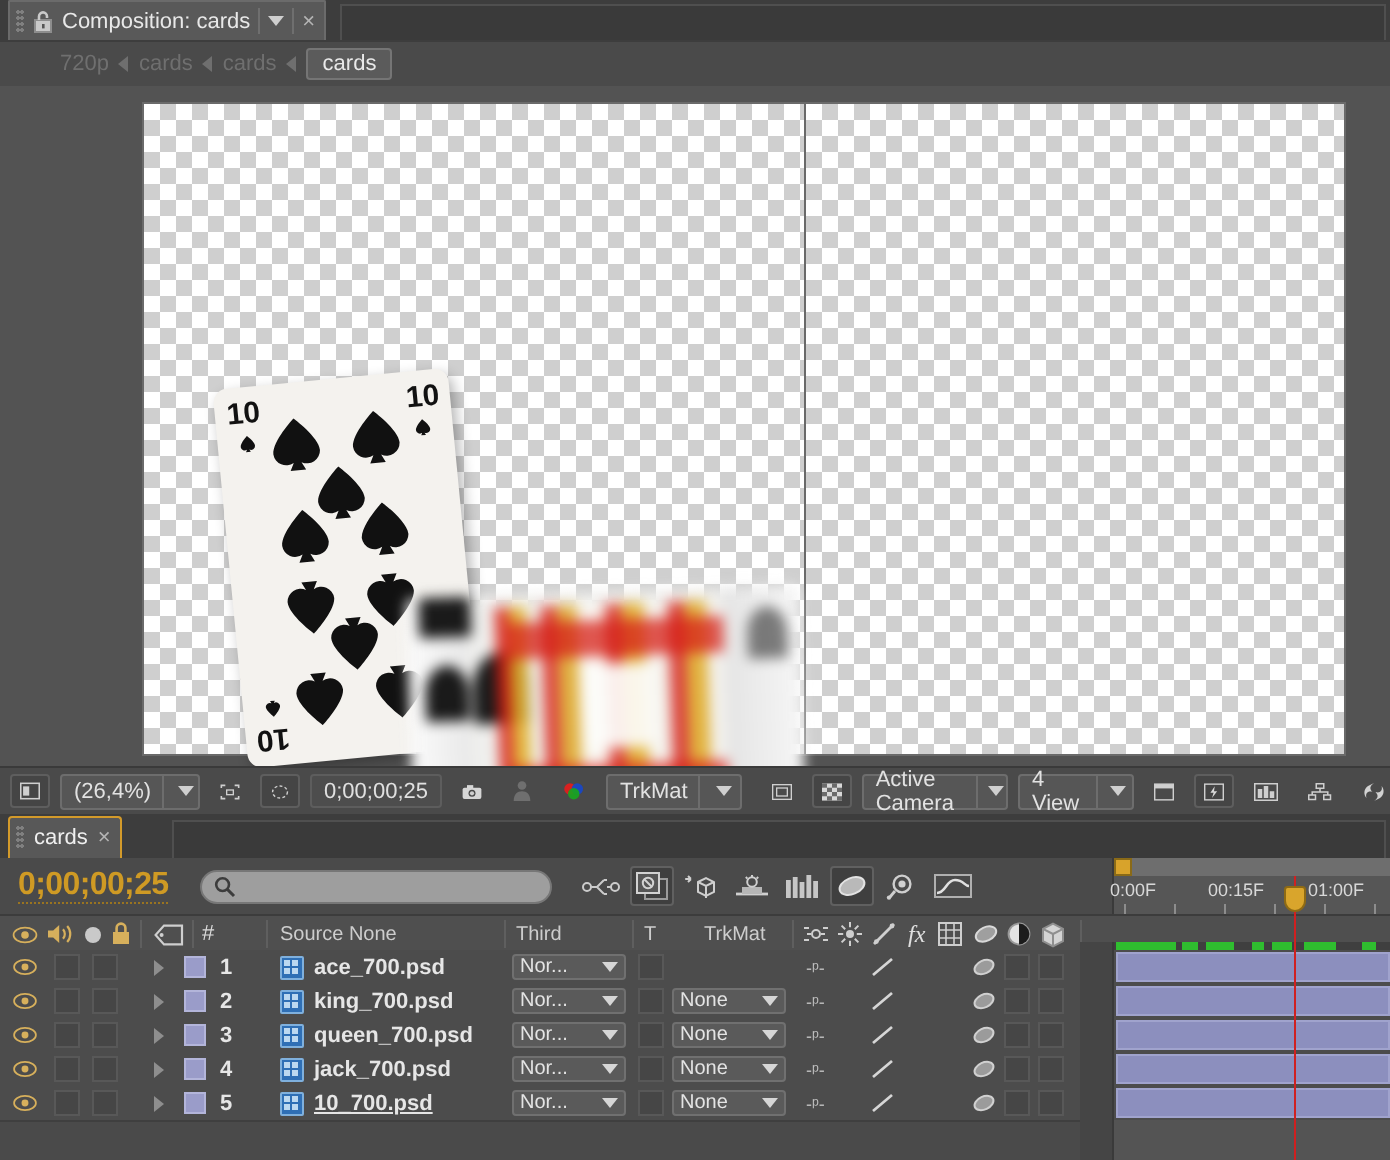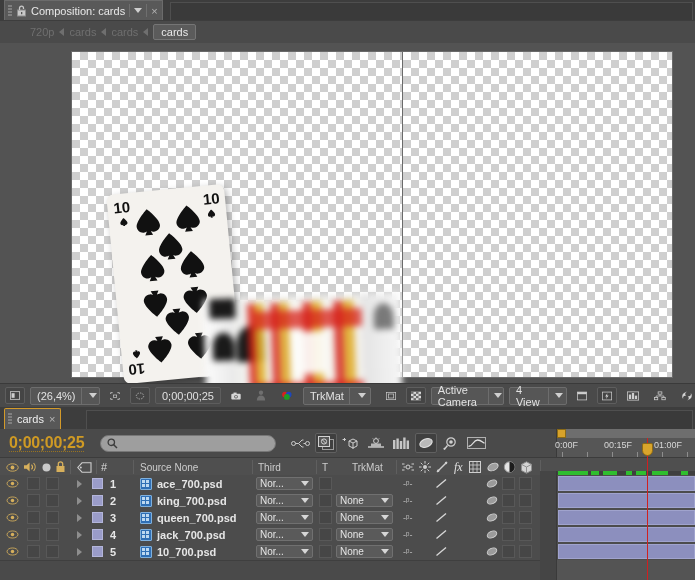--- a/index.html
+++ b/index.html
@@ -845,21 +845,21 @@
         <span class="sw" style="left:27px;"></span>
         <span class="sw" style="left:46px;"></span>
         <span class="cell" style="left:77px;">
             <span class="arrow-r"></span>
           </span>
         <span class="purplechip" style="left:92px;"></span>
         <span class="cell layernum" style="left:110px;">5</span>
         <span class="cell" style="left:140px;">
             <span class="psd-ico"></span>
           </span>
-        <span class="cell layername" style="left:157px;">10_700.psd</span>
+        <span class="cell layername" style="left:157px;text-decoration:underline;">10_700.psd</span>
         <span class="cell" style="left:256px;">
           <span class="modebox" style="width:57px;">
               <span>Nor...</span>
               <span class="tri-down" style="border-top-color:#d6d6d6;margin-left:auto;margin-right:3px;"></span>
             </span>
         </span>
         <span class="sw" style="left:319px;"></span>
         <span class="cell" style="left:336px;">
           <span class="modebox" style="width:57px;">
               <span>None</span>

